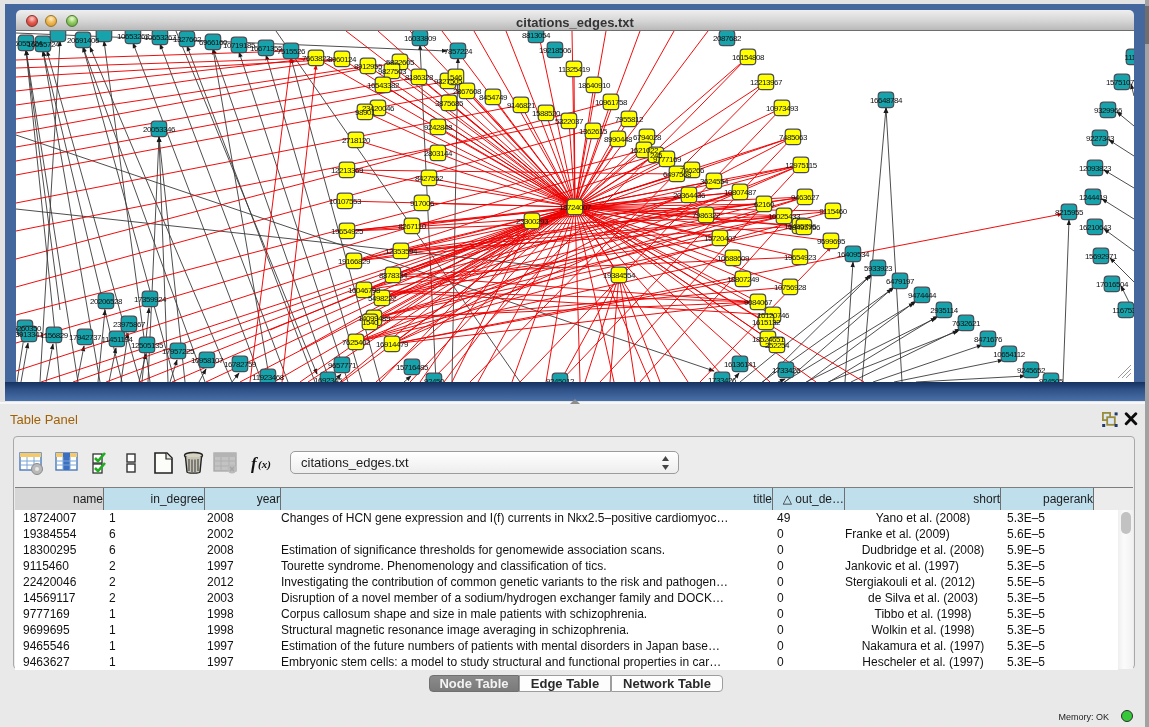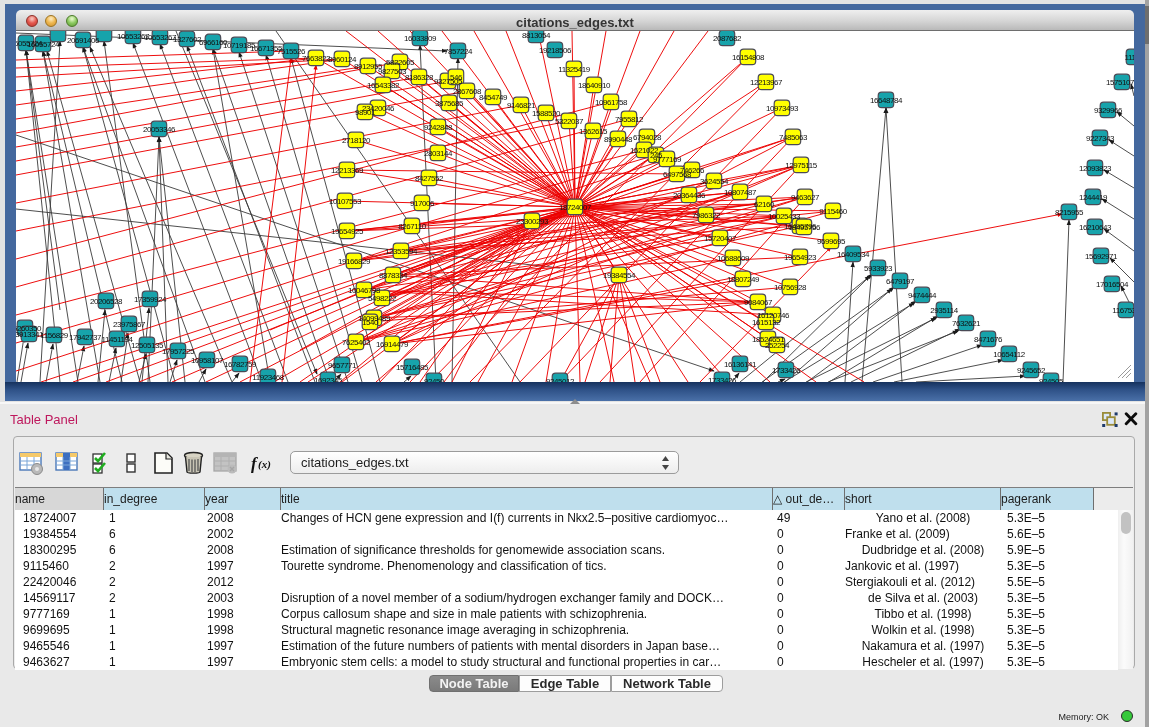--- a/index.html
+++ b/index.html
@@ -8,25 +8,25 @@
 .winbot{position:absolute;left:0;bottom:0;width:100%;height:19px;background:linear-gradient(#16325e,#2e5187 40%,#4a70a8)}
 .tbar{position:absolute;left:11px;top:6px;width:1118px;height:21px;border-radius:5px 5px 0 0;
  background:linear-gradient(#efefef,#d5d5d5 55%,#b9b9b9);border-bottom:1px solid #6e6e6e}
 .tl{position:absolute;top:4.5px;width:12px;height:12px;border-radius:50%}
 .tl.r{left:9.5px;background:radial-gradient(circle at 50% 28%,#f5b9b2 10%,#e4574d 50%,#bc3a30);border:1px solid #8e2f28}
 .tl.y{left:28.5px;background:radial-gradient(circle at 50% 28%,#fbe3ae 10%,#eeb64e 50%,#cf9330);border:1px solid #9c7322}
 .tl.g{left:49.5px;background:radial-gradient(circle at 50% 28%,#dcf3be 10%,#8cca60 50%,#5f9c38);border:1px solid #4c7a2a}
 .ttl{position:absolute;left:0;right:0;top:5px;text-align:center;font-size:13px;font-weight:bold;color:#343434}
 .canvas{position:absolute;left:11px;top:27px;width:1118px;height:351px;background:#fff;overflow:hidden}
 .tp{position:absolute;left:0;top:402px;width:1145px;height:325px;background:#e9e9e9}
-.tphead{position:absolute;left:10px;top:10px;font-size:13px;color:#be185d}
+.tphead{position:absolute;left:10px;top:10px;font-size:13px;color:#a16207}
 .inner{position:absolute;left:13px;top:34px;width:1122px;height:233px;background:#ececec;border:1px solid #a9a9a9;border-radius:4px}
 .combo{position:absolute;left:276px;top:14px;width:389px;height:23px;background:linear-gradient(#ffffff,#ededed);border:1px solid #9b9b9b;border-radius:5px;font-size:13px;color:#1c1c1c;line-height:21px;padding-left:10px}
 .thdr{position:absolute;left:1px;top:50px;width:1118px;height:23px;background:#bfdfed;border-top:1px solid #7e7e7e;border-bottom:1px solid #7e7e7e;font-size:12px;color:#1c1c1c}
-.th{position:absolute;top:0;height:22px;line-height:22px;text-align:left;border-right:1px solid #6f6f6f;background:#bfdfed}
+.th{position:absolute;top:0;height:22px;line-height:22px;text-align:right;border-right:1px solid #6f6f6f;background:#bfdfed}
 .rows{position:absolute;left:1px;top:73px;width:1103px;height:160px;background:#fff;font-size:12px;color:#111}
 .cell{position:absolute;height:16px;line-height:16px;white-space:nowrap;overflow:hidden}
 .vscroll{position:absolute;left:1104px;top:73px;width:15px;height:159px;background:linear-gradient(90deg,#efefef,#fbfbfb 40%,#f1f1f1)}
 .vthumb{position:absolute;left:2.5px;top:2px;width:10px;height:22px;background:#c2c2c2;border-radius:5px}
 .tabs{position:absolute;left:429px;top:273px;height:17px;font-size:13px;font-weight:bold}
 .seg{position:absolute;top:0;height:17px;line-height:16px;text-align:center;background:#fdfdfd;border:1px solid #9d9d9d;color:#2a2a2a}
 .seg.sel{background:linear-gradient(#8b8b8b,#7a7a7a);color:#f3f3f3;border-color:#707070}
 .mem{position:absolute;right:36px;top:310px;font-size:9px;color:#1d1d1d}
 .memdot{position:absolute;right:12px;top:308px;width:12px;height:12px;border-radius:50%;background:#35c93a;border:1px solid #2c2c2c}
 .redge{position:absolute;right:0;top:0;width:4px;height:727px;background:#a2a2a2}
@@ -701,20 +701,21 @@
         <div class="cell" style="left:8px;top:48px;width:80px">9115460</div>
         <div class="cell" style="left:94px;top:48px;width:90px">2</div>
         <div class="cell" style="left:192px;top:48px;width:70px">1997</div>
         <div class="cell" style="left:266px;top:48px;width:488px">Tourette syndrome. Phenomenology and classification of tics.</div>
         <div class="cell" style="left:762px;top:48px;width:64px">0</div>
         <div class="cell" style="left:830px;top:48px;width:156px;">Jankovic et al. (1997)</div>
         <div class="cell" style="left:992px;top:48px;width:90px">5.3E–5</div>
         <div class="cell" style="left:8px;top:64px;width:80px">22420046</div>
         <div class="cell" style="left:94px;top:64px;width:90px">2</div>
         <div class="cell" style="left:192px;top:64px;width:70px">2012</div>
+        <div class="cell" style="left:266px;top:64px;width:488px">Investigating the contribution of common genetic variants to the risk and pathogen…</div>
         <div class="cell" style="left:762px;top:64px;width:64px">0</div>
         <div class="cell" style="left:830px;top:64px;width:156px;text-align:left">Stergiakouli et al. (2012)</div>
         <div class="cell" style="left:992px;top:64px;width:90px">5.5E–5</div>
         <div class="cell" style="left:8px;top:80px;width:80px">14569117</div>
         <div class="cell" style="left:94px;top:80px;width:90px">2</div>
         <div class="cell" style="left:192px;top:80px;width:70px">2003</div>
         <div class="cell" style="left:266px;top:80px;width:488px">Disruption of a novel member of a sodium/hydrogen exchanger family and DOCK…</div>
         <div class="cell" style="left:762px;top:80px;width:64px">0</div>
         <div class="cell" style="left:830px;top:80px;width:156px;text-align:center">de Silva et al. (2003)</div>
         <div class="cell" style="left:992px;top:80px;width:90px">5.3E–5</div>

